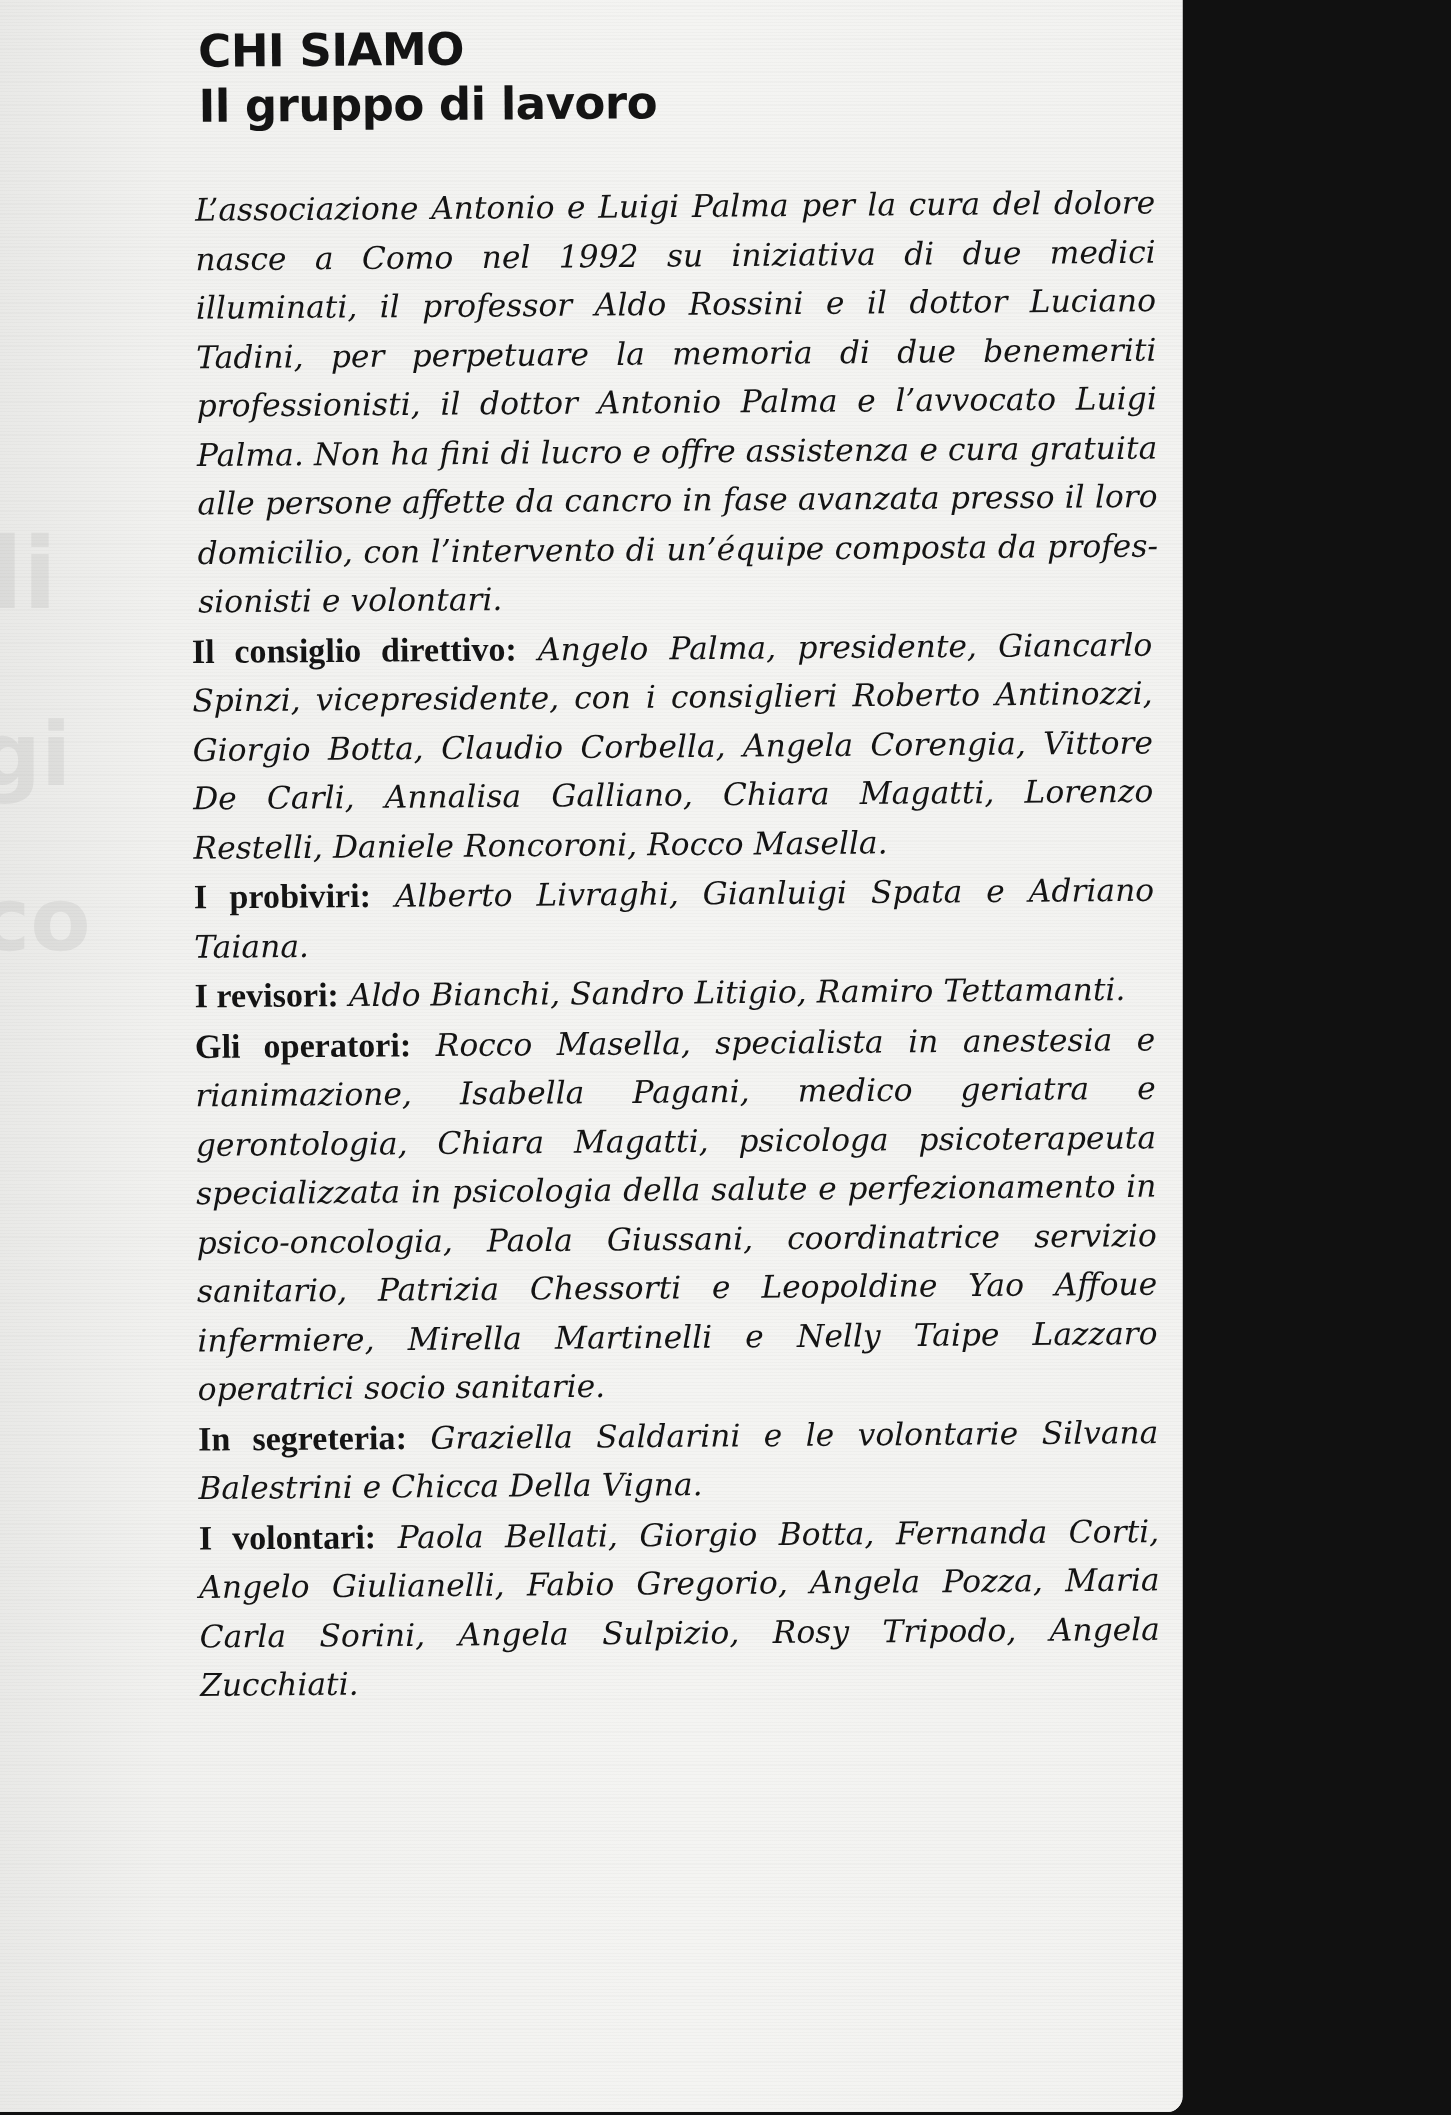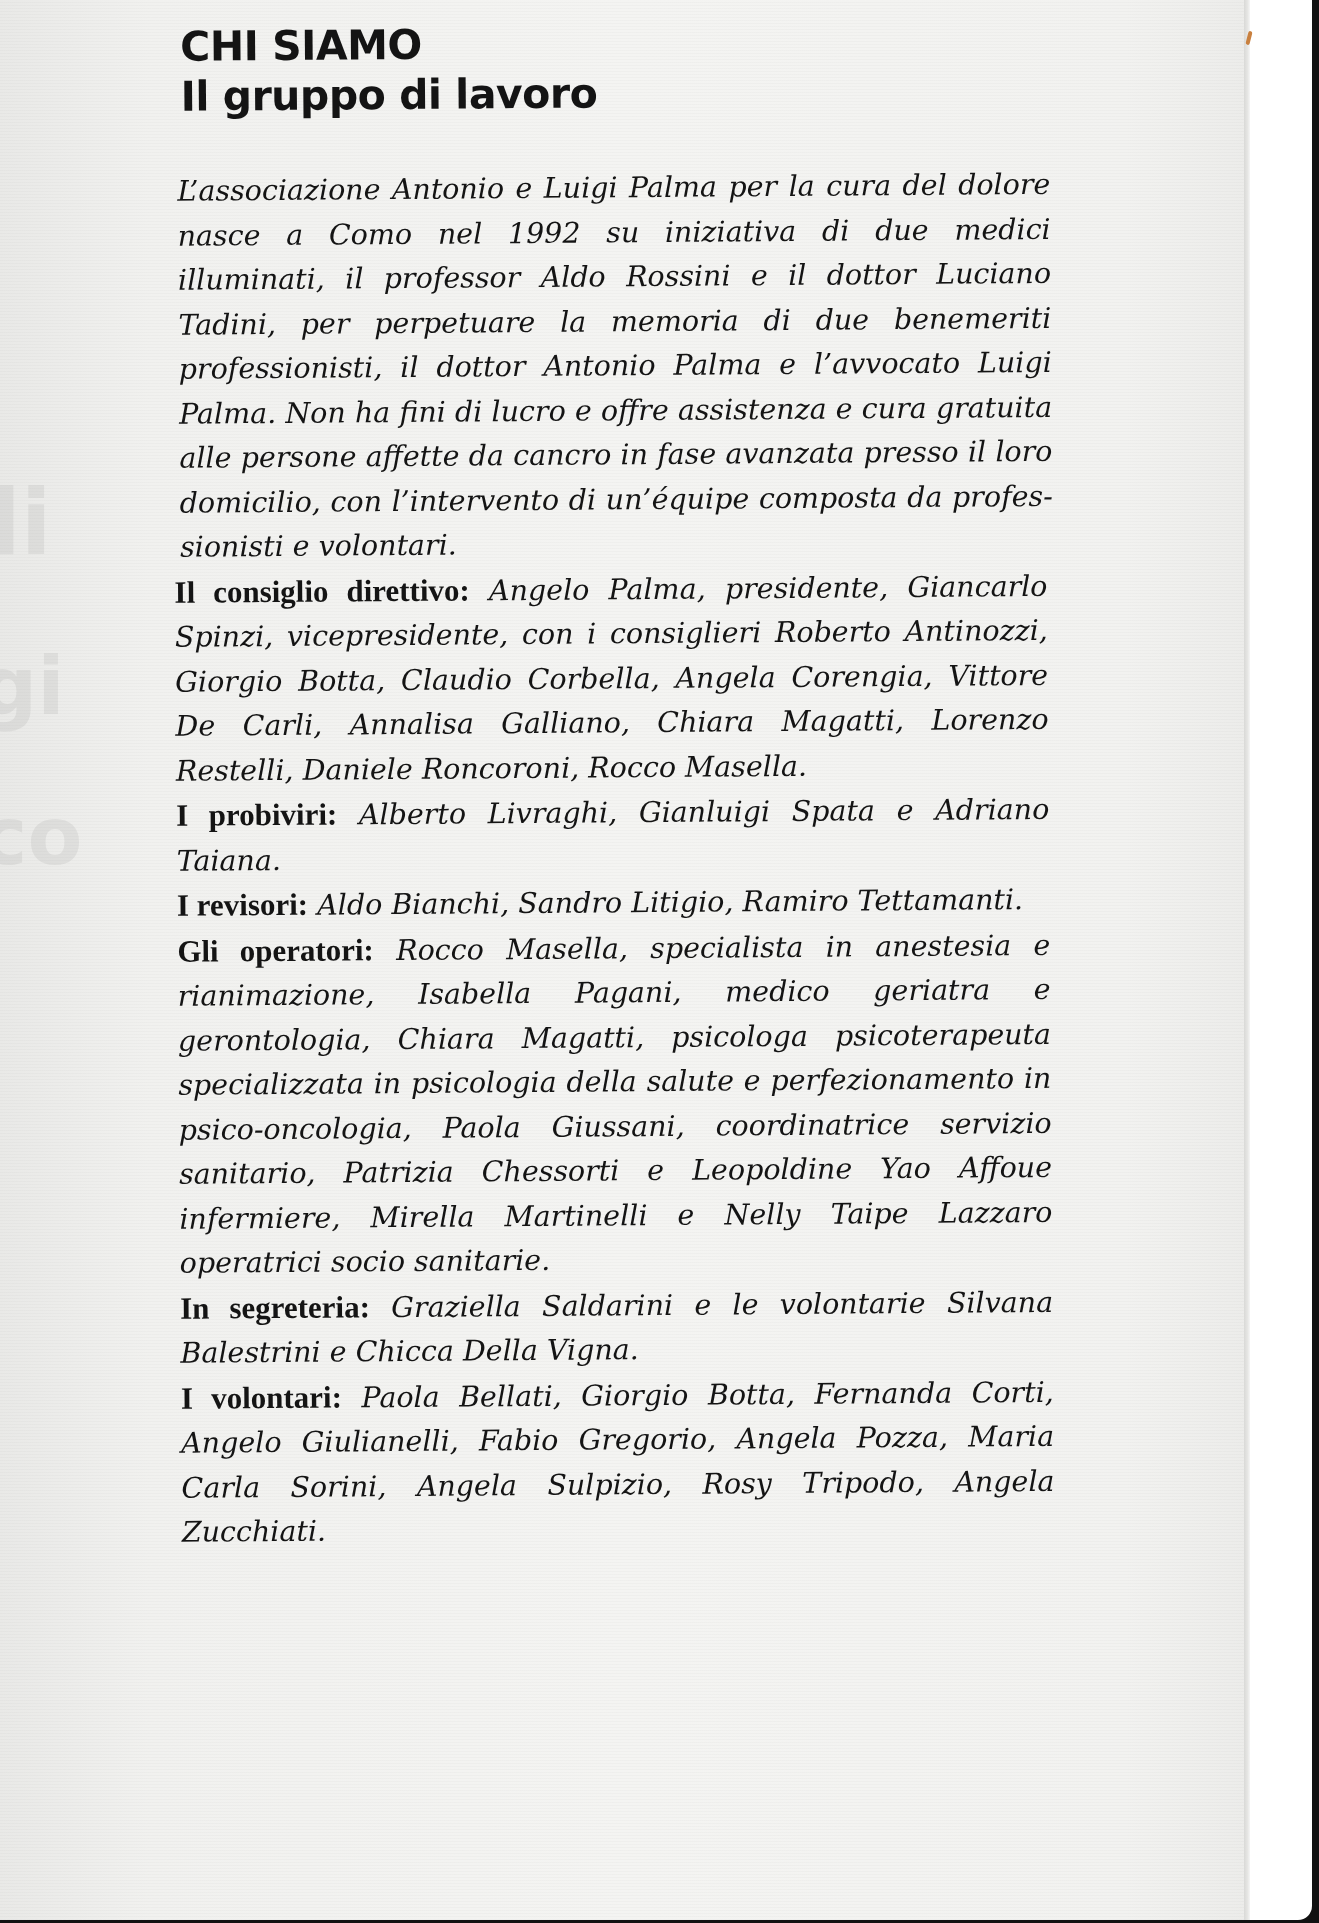--- a/index.html
+++ b/index.html
@@ -10,21 +10,21 @@
       width: 1319px;
       height: 1923px;
       position: relative;
       overflow: hidden;
       background: #111;
       font-family: "DejaVu Serif", serif;
     }
     .scan {
       position: absolute;
       left: 0; top: 0;
-      width: 1312px;
+      width: 1075px;
       height: 1920px;
       background: #ffffff;
       border-bottom-right-radius: 14px;
       overflow: hidden;
     }
     .page {
       position: absolute;
       left: 0; top: 0;
       width: 1250px;
       height: 1923px;

